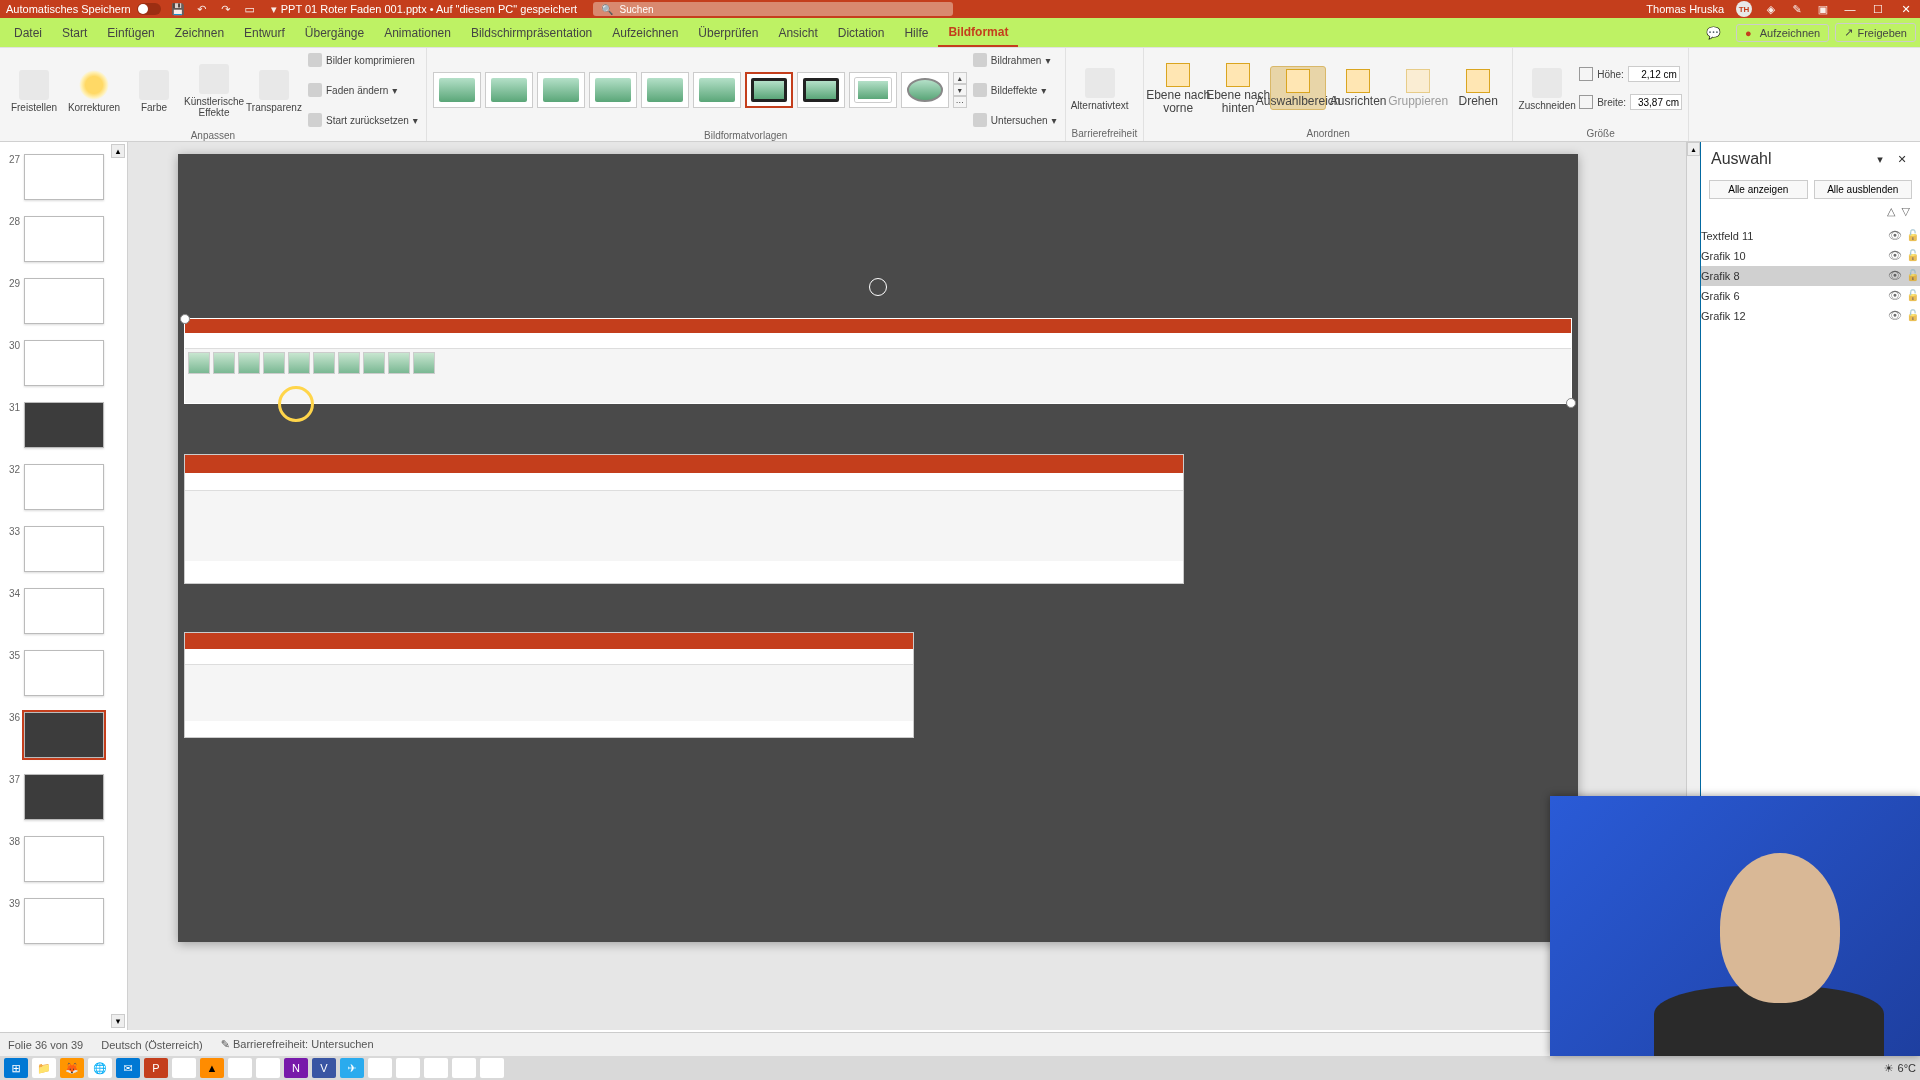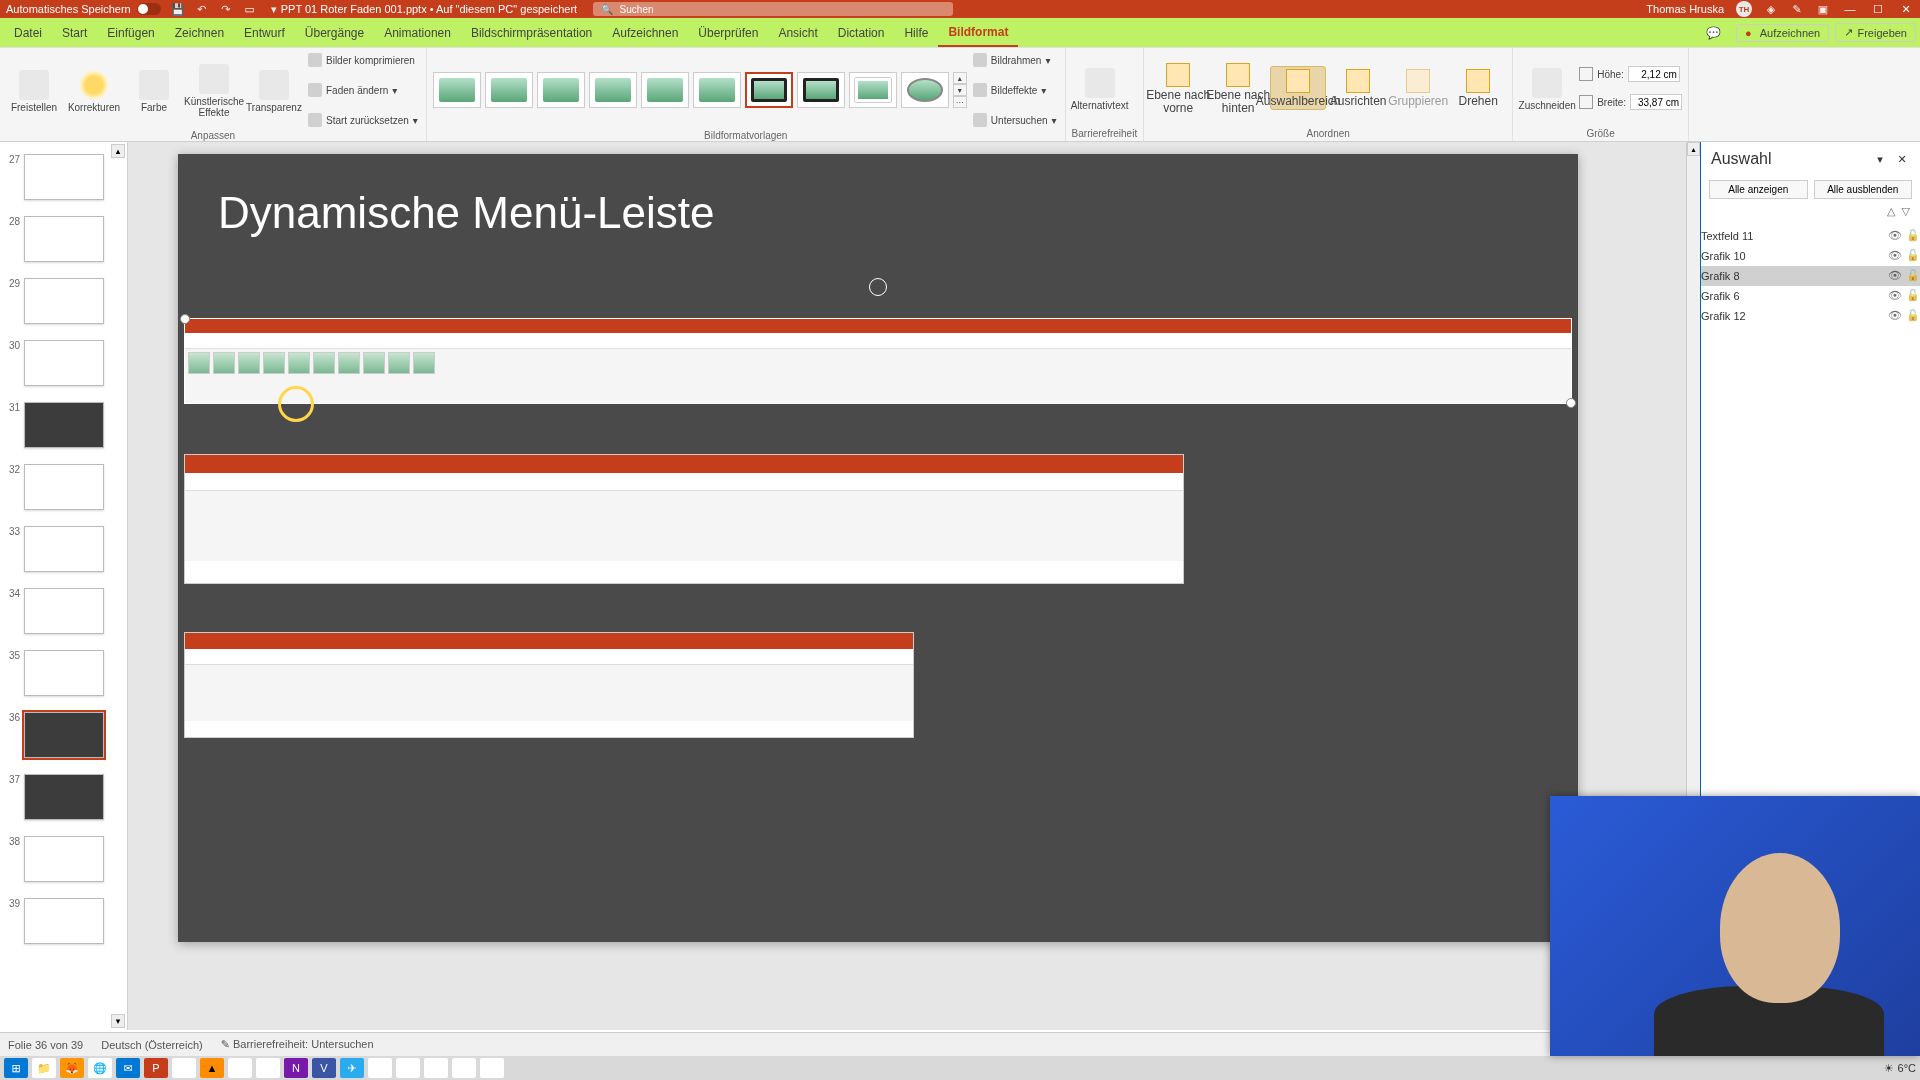--- a/index.html
+++ b/index.html
@@ -372,21 +372,20 @@
         <div class="th">
           <div class="num">39</div>
           <div class="pv"></div>
         </div>
       </div>
     <div class="scroll-dn">▾</div>
   </div>
 
   <div class="canvas-wrap">
     <div class="slide">
-      <h1>Dynamische Menü-Leiste</h1>
       <div class="rot"></div>
       <div class="sel-img">
         <div class="bar"></div>
           <div class="lgt"></div>
         <div class="rb">
             <div class="g"></div>
             <div class="g"></div>
             <div class="g"></div>
             <div class="g"></div>
             <div class="g"></div>

